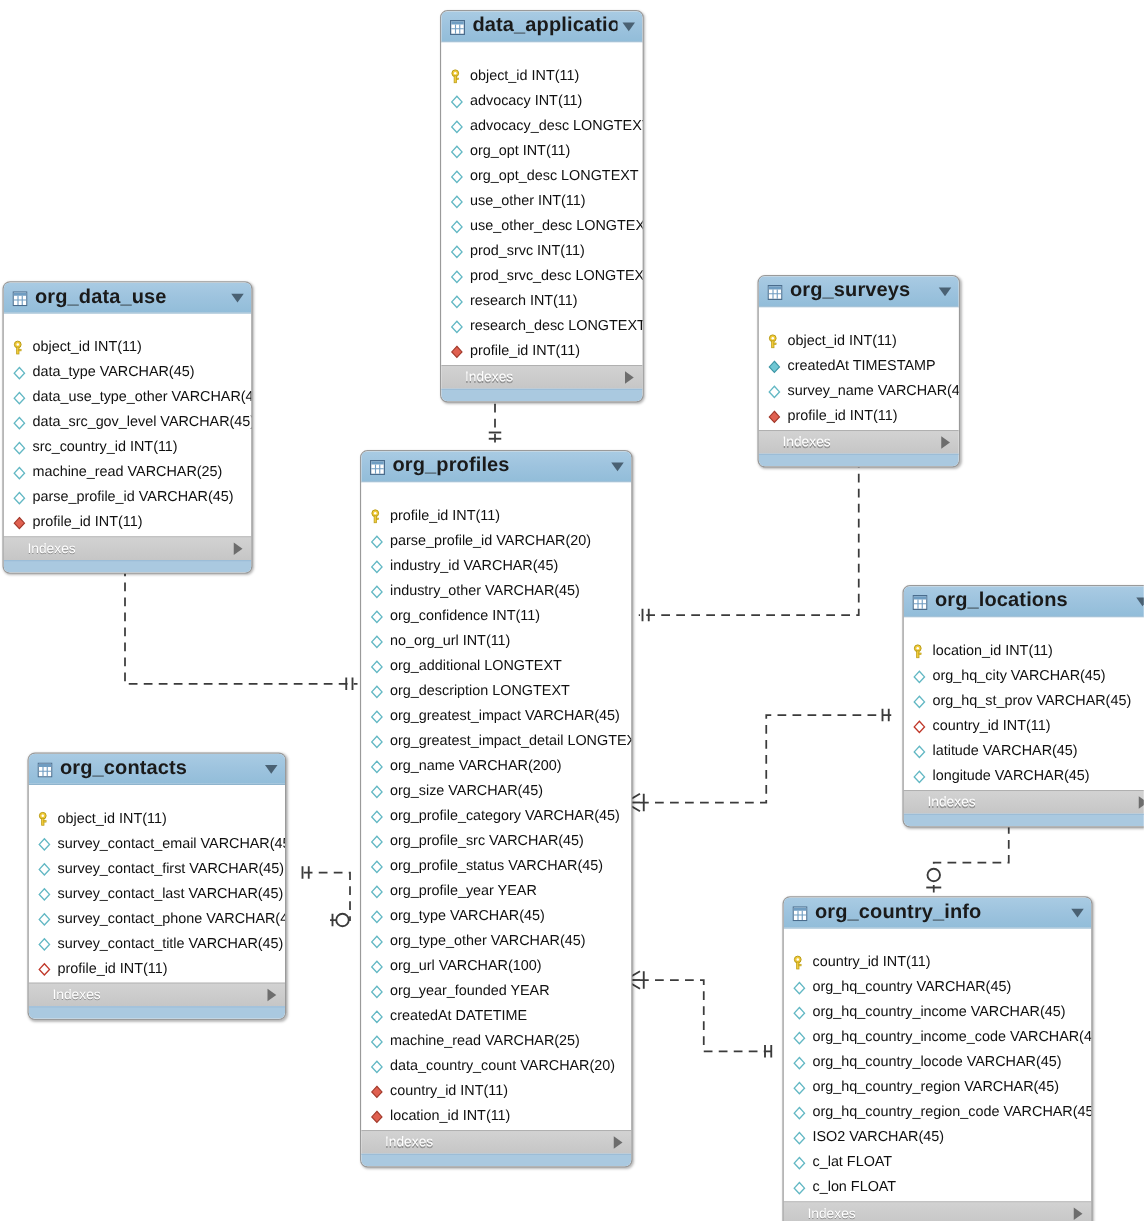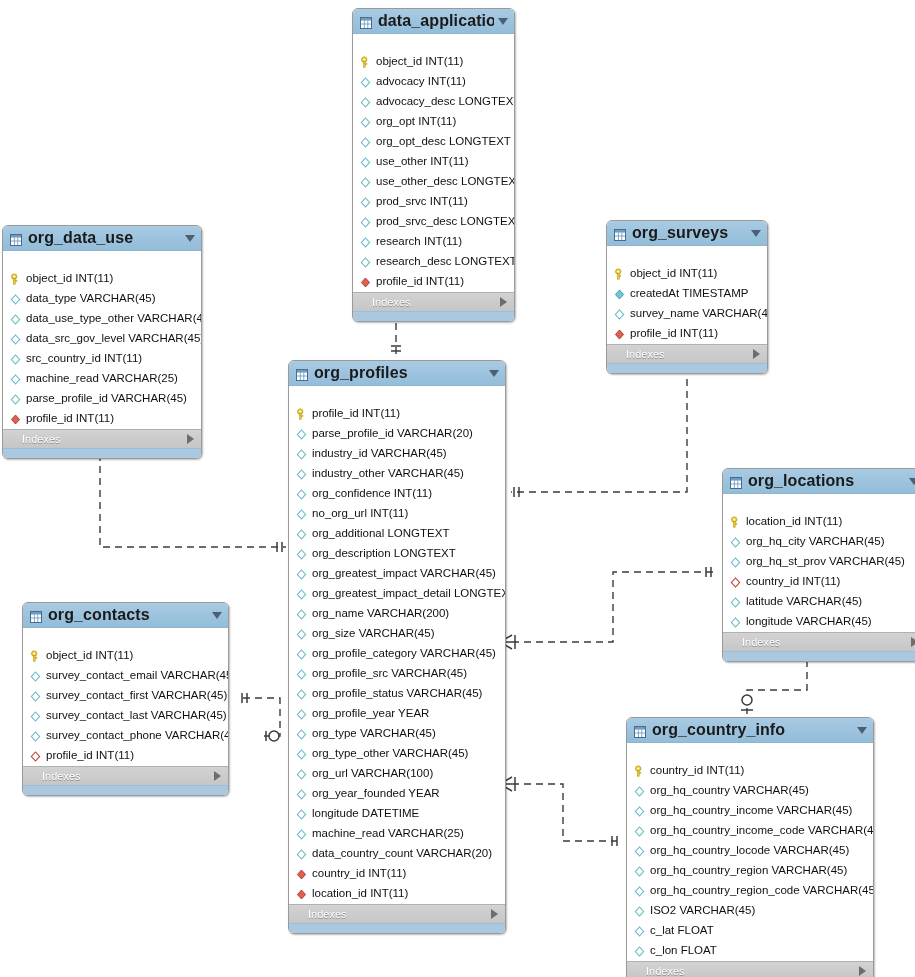--- a/index.html
+++ b/index.html
@@ -520,21 +520,21 @@
         <div class="col-row">
           <span class="col-glyph"><svg viewBox="0 0 13 13" width="13" height="13">
               <path d="M6.5 2 L10.6 6.5 L6.5 11 L2.4 6.5 Z" fill="#ffffff" stroke="#63b8c4" stroke-width="1.1"></path>
             </svg></span>
           <span class="col-name">org_year_founded YEAR</span>
         </div>
         <div class="col-row">
           <span class="col-glyph"><svg viewBox="0 0 13 13" width="13" height="13">
               <path d="M6.5 2 L10.6 6.5 L6.5 11 L2.4 6.5 Z" fill="#ffffff" stroke="#63b8c4" stroke-width="1.1"></path>
             </svg></span>
-          <span class="col-name">longitude DATETIME</span>
+          <span class="col-name">createdAt DATETIME</span>
         </div>
         <div class="col-row">
           <span class="col-glyph"><svg viewBox="0 0 13 13" width="13" height="13">
               <path d="M6.5 2 L10.6 6.5 L6.5 11 L2.4 6.5 Z" fill="#ffffff" stroke="#63b8c4" stroke-width="1.1"></path>
             </svg></span>
           <span class="col-name">machine_read VARCHAR(25)</span>
         </div>
         <div class="col-row">
           <span class="col-glyph"><svg viewBox="0 0 13 13" width="13" height="13">
               <path d="M6.5 2 L10.6 6.5 L6.5 11 L2.4 6.5 Z" fill="#ffffff" stroke="#63b8c4" stroke-width="1.1"></path>
@@ -660,20 +660,26 @@
           <span class="col-name">survey_contact_last VARCHAR(45)</span>
         </div>
         <div class="col-row">
           <span class="col-glyph"><svg viewBox="0 0 13 13" width="13" height="13">
               <path d="M6.5 2 L10.6 6.5 L6.5 11 L2.4 6.5 Z" fill="#ffffff" stroke="#63b8c4" stroke-width="1.1"></path>
             </svg></span>
           <span class="col-name">survey_contact_phone VARCHAR(45)</span>
         </div>
         <div class="col-row">
           <span class="col-glyph"><svg viewBox="0 0 13 13" width="13" height="13">
+              <path d="M6.5 2 L10.6 6.5 L6.5 11 L2.4 6.5 Z" fill="#ffffff" stroke="#63b8c4" stroke-width="1.1"></path>
+            </svg></span>
+          <span class="col-name">survey_contact_title VARCHAR(45)</span>
+        </div>
+        <div class="col-row">
+          <span class="col-glyph"><svg viewBox="0 0 13 13" width="13" height="13">
               <path d="M6.5 2 L10.6 6.5 L6.5 11 L2.4 6.5 Z" fill="#ffffff" stroke="#c0392b" stroke-width="1.1"></path>
             </svg></span>
           <span class="col-name">profile_id INT(11)</span>
         </div>
       </div>
       <div class="tbl-indexes">
         <span class="idx-label">Indexes</span>
         <span class="idx-caret"></span>
       </div>
       <div class="tbl-footer"></div>

